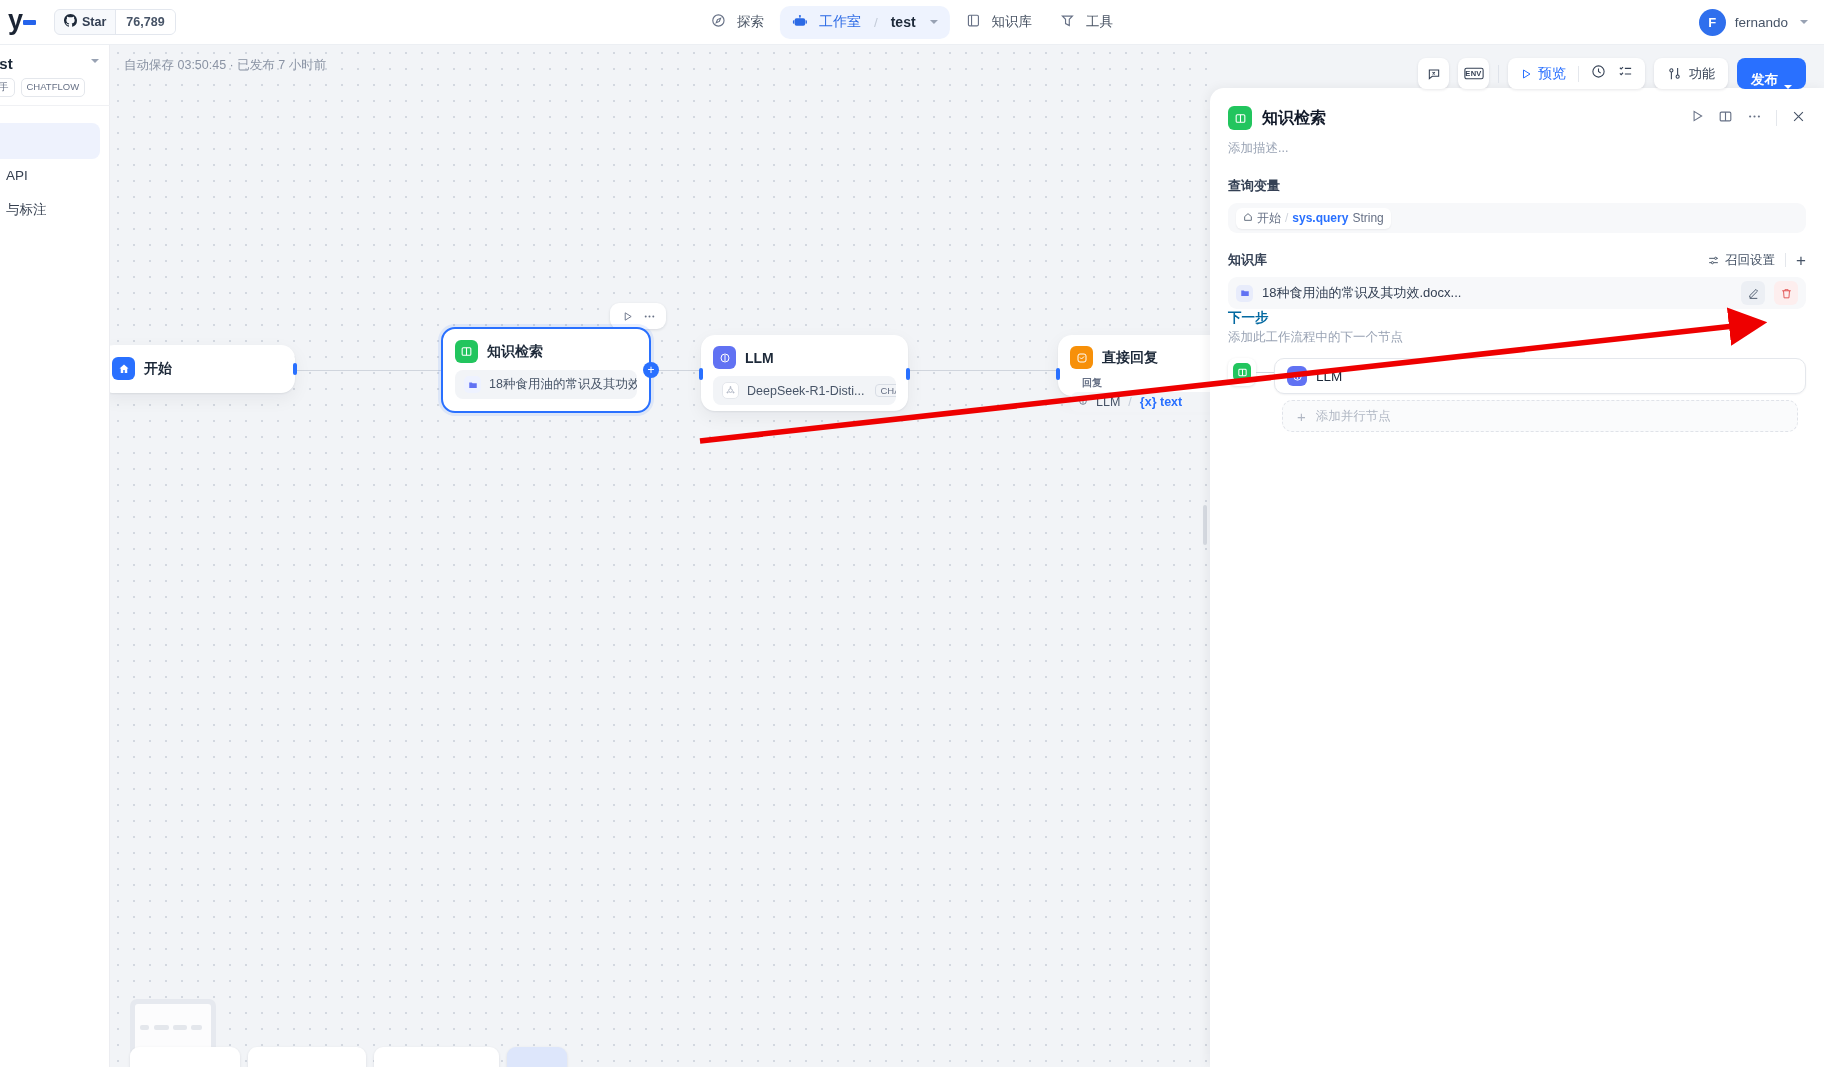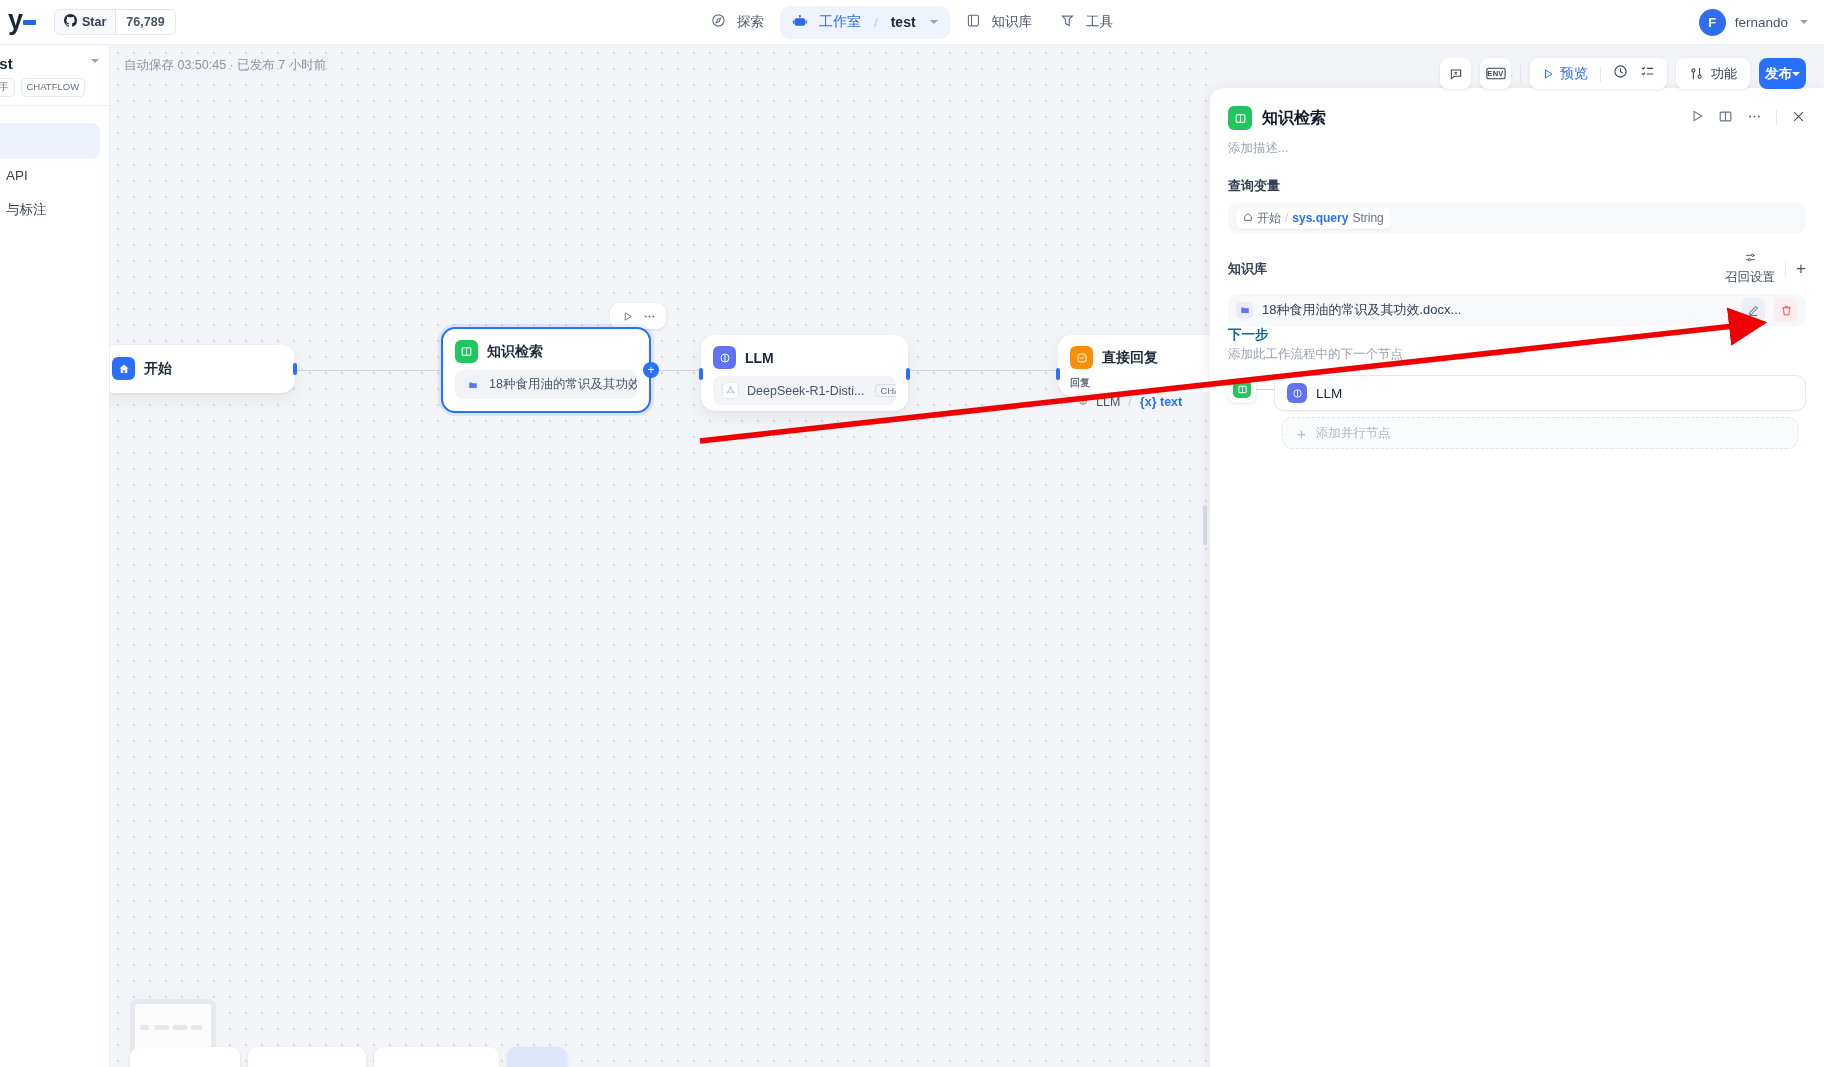--- a/index.html
+++ b/index.html
@@ -334,21 +334,21 @@
     <div class="node-head">
       <div class="node-ico" style="background:#f79009;">
         <svg width="12" height="12" viewBox="0 0 24 24" fill="none" stroke="#fff" stroke-width="2">
             <rect x="4" y="4" width="16" height="16" rx="4"></rect>
             <path d="M8 11l3 3 5-5"></path>
           </svg>
       </div>
       <div class="node-title">直接回复</div>
     </div>
     <div style="margin:0 12px;">
-      <div style="font-size:10px;color:#667085;font-weight:600;">回复</div>
+      <div style="font-size:10px;color:#667085;font-weight:600;margin-left:12px;">回复</div>
       <div class="node-sub" style="margin:2px 0 0 0;padding:3px 8px;">
         <span>
           <svg width="10" height="10" viewBox="0 0 24 24" fill="none" stroke="#667085" stroke-width="2">
               <circle cx="12" cy="12" r="8"></circle>
               <path d="M12 6v12"></path>
             </svg>
         </span>
         <span style="color:#475467;">LLM</span>
         <span style="color:#c3cbd8;">/</span>
         <span style="color:#2970ff;font-weight:600;">{x} text</span>
@@ -409,21 +409,21 @@
     </div>
   </div>
   <div style="height:31px;background:#fff;border-radius:8px;display:flex;align-items:center;gap:7px;padding:0 13px;box-shadow:0 1px 3px rgba(16,24,40,.10);cursor:pointer;">
     <svg width="15" height="15" viewBox="0 0 24 24" fill="none" stroke="#344054" stroke-width="1.7">
         <circle cx="7" cy="7" r="2.5"></circle>
         <circle cx="17" cy="17" r="2.5"></circle>
         <path d="M7 9.5V21M17 14.5V3"></path>
       </svg>
     <span style="font-size:13px;color:#344054;">功能</span>
   </div>
-  <div style="height:31px;background:#2970ff;border-radius:8px;display:flex;align-items:center;padding:0 6px;cursor:pointer;">
+  <div style="height:31px;background:#2970ff;border-radius:8px;display:flex;align-items:flex-end;gap:6px;padding:0 14px;cursor:pointer;">
     <span style="font-size:13.5px;color:#fff;font-weight:600;">发布</span>
     <span style="width:0;height:0;border-left:4px solid transparent;border-right:4px solid transparent;border-top:4.5px solid #fff;"></span>
   </div>
 </div>
 
 <div class="panel">
   <div class="panel-head">
     <div class="p-ico">
       <svg width="13" height="13" viewBox="0 0 24 24" fill="none" stroke="#fff" stroke-width="2">
           <rect x="4" y="5" width="16" height="14" rx="2"></rect>
@@ -479,21 +479,21 @@
       </span>
     </div>
   </div>
 
   <div style="height:18px;"></div>
 
   <div class="sec">
     <div class="row-between">
       <div class="sec-title">知识库</div>
       <div class="kb-actions">
-        <span style="display:flex;align-items:center;gap:5px;cursor:pointer;flex-direction:column;">
+        <span style="display:flex;align-items:center;gap:5px;cursor:pointer;">
           <svg width="13" height="13" viewBox="0 0 24 24" fill="none" stroke="#475467" stroke-width="1.8">
               <path d="M4 8h10M18 8h2M4 16h4M12 16h8"></path>
               <circle cx="16" cy="8" r="2"></circle>
               <circle cx="10" cy="16" r="2"></circle>
             </svg>
           <span>召回设置</span>
         </span>
         <span style="width:1px;height:14px;background:#e4e7ec;display:inline-block;"></span>
         <span style="font-size:17px;color:#475467;line-height:1;cursor:pointer;">+</span>
       </div>

